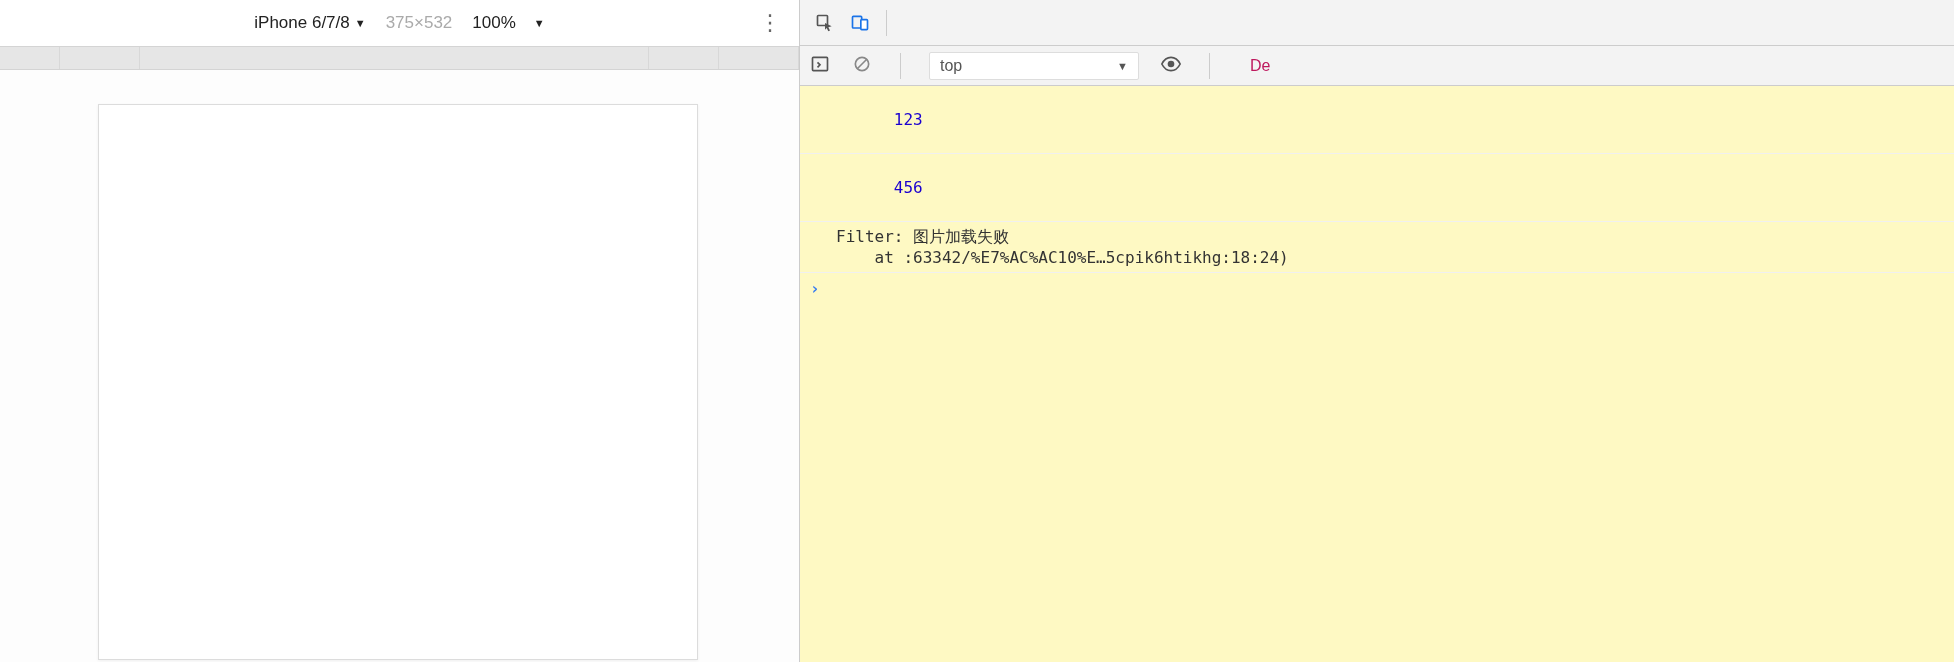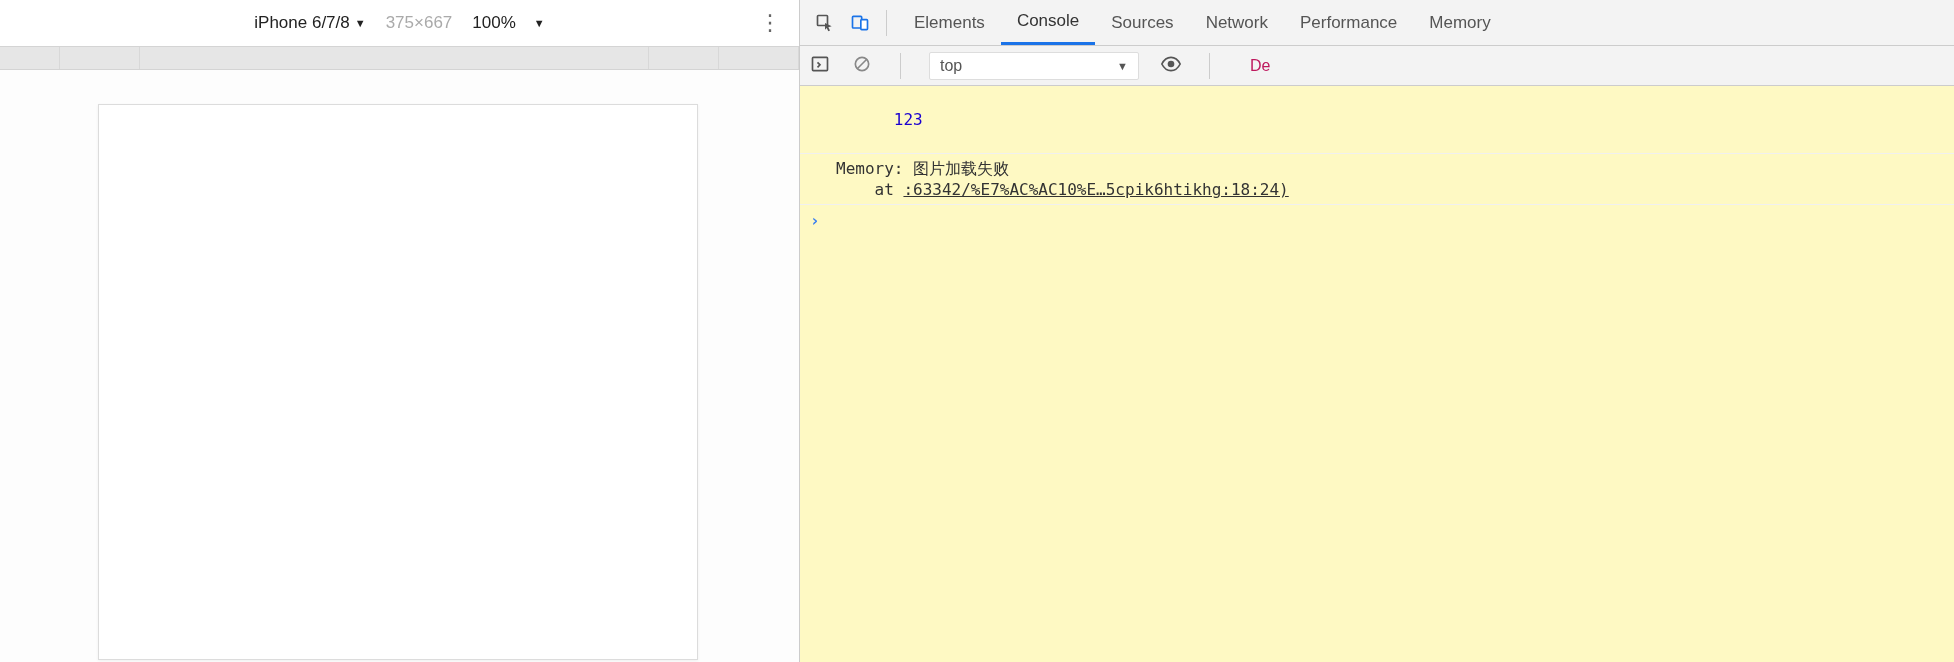--- a/index.html
+++ b/index.html
@@ -199,21 +199,20 @@
       border-bottom: 1px solid #f0f0f0;
       white-space: pre;
     }
     .log-num {
       color: #1a00cf;
     }
     .log-error {
       color: #333;
     }
     .log-error .link {
-      text-decoration: underline;
       cursor: pointer;
     }
     .prompt-row {
       padding: 6px 10px;
       display: flex;
       align-items: center;
       gap: 8px;
     }
     .prompt-caret {
       color: #367cf1;
@@ -230,21 +229,21 @@
 
 <div class="left-pane">
   <div class="device-toolbar">
     <div class="device-select">
       <span>iPhone 6/7/8</span>
       <span class="caret-down">▼</span>
     </div>
     <div class="dim-group">
       <span class="dim-box">375</span>
       <span>×</span>
-      <span class="dim-box">667</span>
+      <span class="dim-box">532</span>
     </div>
     <div class="zoom-select">
       <span>100%</span>
       <span class="caret-down">▼</span>
     </div>
     <div class="kebab">⋮</div>
   </div>
   <div class="ruler-row">
     <div class="ruler-seg s0"></div>
     <div class="ruler-seg s1"></div>
@@ -265,28 +264,20 @@
         <path d="M12 12 L20 16 L16 17 L18 21 L16 22 L14 18 L12 20 Z" fill="#555" stroke="none"></path>
       </svg>
     </div>
     <div class="icon-btn">
       <svg class="ico" viewBox="0 0 24 24" fill="none" stroke="#1a73e8" stroke-width="2">
         <rect x="3" y="4" width="11" height="14" rx="1"></rect>
         <rect x="13" y="8" width="8" height="12" rx="1" fill="#fff"></rect>
       </svg>
     </div>
     <div class="tab-divider"></div>
-    <div class="tabs">
-      <div class="tab">Elements</div>
-      <div class="tab active">Console</div>
-      <div class="tab">Sources</div>
-      <div class="tab">Network</div>
-      <div class="tab">Performance</div>
-      <div class="tab">Memory</div>
-    </div>
   </div>
 
   <div class="console-toolbar">
     <div class="icon-btn">
       <svg class="ico" viewBox="0 0 24 24" fill="none" stroke="#555" stroke-width="2">
         <rect x="3" y="4" width="18" height="16" rx="1"></rect>
         <path d="M9 10 L12 13 L9 16"></path>
       </svg>
     </div>
     <div class="icon-btn">
@@ -307,19 +298,22 @@
       </svg>
     </div>
     <div class="tab-divider"></div>
     <div class="levels">De</div>
   </div>
 
   <div class="console-body">
     <div class="log-row">
       <span class="log-num">123</span>
     </div>
-    <div class="log-row log-error"><span>Memory: </span><span>图片加载失败</span>
+    <div class="log-row">
+      <span class="log-num">456</span>
+    </div>
+    <div class="log-row log-error"><span>Filter: </span><span>图片加载失败</span>
 <span>    at </span><span class="link">:63342/%E7%AC%AC10%E…5cpik6htikhg:18:24)</span></div>
     <div class="prompt-row">
       <span class="prompt-caret">›</span>
     </div>
   </div>
 </div>
 
 </body></html>

